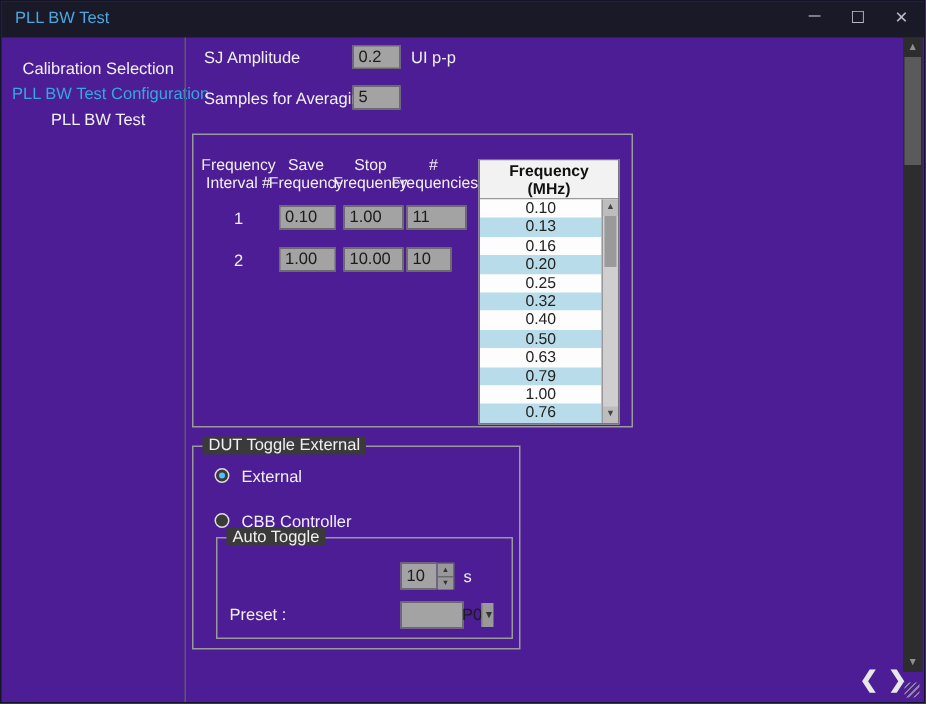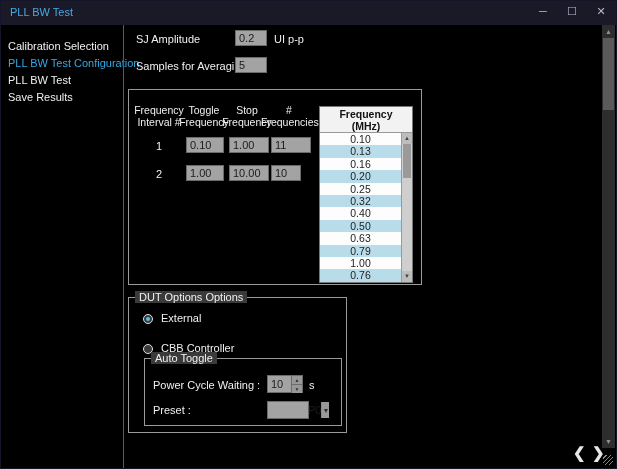--- a/index.html
+++ b/index.html
@@ -1,27 +1,27 @@
 <!DOCTYPE html>
 <html><head>
 <meta charset="utf-8">
 <style>
   * { margin:0; padding:0; box-sizing:border-box; }
   html,body { background:#555; }
-  .app { position:relative; width:617px; height:469px; background:#000000;
+  .app { position:relative; width:617px; height:469px; background:#4c1d95;
          border:1px solid #15152a; font-family:"Liberation Sans",sans-serif; overflow:hidden; }
 
   
   .titlebar { position:absolute; left:0; top:0; right:0; height:24px; background:#191928; }
   .title { position:absolute; left:9px; top:5px; font-size:11px; color:#4aa8e0; }
   .win-controls { position:absolute; right:8px; top:4px; display:flex; gap:15px; }
   .wbtn { color:#b9b9c9; font-size:11px; width:14px; text-align:center; cursor:default; }
 
   
-  .sidebar { position:absolute; left:0; top:24px; bottom:16px; width:122px; padding-top:13px; }
+  .sidebar { position:absolute; left:0; top:24px; bottom:16px; width:122px; padding-top:13px;text-align:center; }
   .side-item { font-size:11px; color:#f0f0f0; padding:2px 0 2px 7px; line-height:13px; cursor:pointer; white-space:nowrap; }
   .side-item.active { color:#36a7e0; }
   .divider { position:absolute; left:122px; top:24px; bottom:0; width:1px; background:#5c5c5c; }
 
   
   .lbl { position:absolute; font-size:11px; color:#f0f0f0; white-space:nowrap; }
   .field { position:absolute; background:#a3a3a3; border:1px solid #6b6b6b; color:#1c1c1c;
            font-size:11px; font-family:inherit; padding:0 3px; }
   .group { position:absolute; border:1px solid #9a9a9a; }
   .group-title { position:absolute; top:-7px; left:6px; background:#3a3a3a; padding:0 4px;
@@ -35,21 +35,21 @@
                text-align:center; line-height:12px; padding-top:1px; border-bottom:1px solid #999; }
   .ft-row { height:12.4px; width:81px; font-size:10.5px; color:#222; text-align:center;
             line-height:12.4px; background:#fdfdfd; }
   .ft-row.alt { background:#b9dcea; }
   .ft-scroll { position:absolute; right:0; top:26px; bottom:0; width:11px; background:#cfcfcf; border-left:1px solid #999; }
   .ft-sbtn { height:11px; font-size:6px; color:#444; text-align:center; line-height:11px; background:#bdbdbd; cursor:pointer; }
   .ft-sbtn.down { position:absolute; bottom:0; left:0; right:0; }
   .ft-thumb { position:absolute; top:11px; left:1px; right:1px; height:34px; background:#9a9a9a; cursor:pointer; }
 
   
-  .radio-row { position:absolute; display:flex; align-items:flex-end; gap:8px; cursor:pointer; }
+  .radio-row { position:absolute; display:flex; align-items:flex-start; gap:8px; cursor:pointer; }
   .radio { width:10px; height:10px; border-radius:50%; border:1px solid #e0e0e0; background:#3a3a3a; position:relative; flex:0 0 auto; }
   .radio.selected::after { content:""; position:absolute; left:2px; top:2px; right:2px; bottom:2px; border-radius:50%; background:#4fc3f7; }
   .radio-lbl { font-size:11px; color:#f0f0f0; white-space:nowrap; }
 
   
   .spinner { position:absolute; display:flex; height:18px; }
   .spin-val { width:24px; height:100%; background:#a3a3a3; border:1px solid #6b6b6b; border-right:none;
               font-size:11px; color:#1c1c1c; font-family:inherit; padding:0 3px; }
   .spin-btns { width:12px; display:flex; flex-direction:column; border:1px solid #6b6b6b; }
   .spin-btn { flex:1; background:#989898; font-size:5px; color:#333; text-align:center; line-height:8px; cursor:pointer; }
@@ -84,39 +84,38 @@
       <span class="wbtn">─</span>
       <span class="wbtn">☐</span>
       <span class="wbtn">✕</span>
     </div>
   </div>
 
   <div class="sidebar">
     <div class="side-item">Calibration Selection</div>
     <div class="side-item active">PLL BW Test Configuration</div>
     <div class="side-item">PLL BW Test</div>
-    <div class="side-item">Save Results</div>
   </div>
   <div class="divider"></div>
 
   <span class="lbl" style="left:135px; top:32px;">SJ Amplitude</span>
   <input class="field" style="left: 234px; top: 29px; width: 32px; height: 16px;" value="0.2">
   <span class="lbl" style="left:273px; top:32px;">UI p-p</span>
 
   <span class="lbl" style="left:135px; top:59px;">Samples for Averaging</span>
   <input class="field" style="left: 234px; top: 56px; width: 32px; height: 16px;" value="5">
 
   <div class="group" style="left:127px; top:88px; width:294px; height:196px;">
 
     <div class="col-h" style="left:2px;">
       <span>Frequency</span><br>
       <span>Interval #</span>
     </div>
     <div class="col-h" style="left:47px;">
-      <span>Toggle</span><br>
+      <span>Save</span><br>
       <span>Frequency</span>
     </div>
     <div class="col-h" style="left:90px;">
       <span>Stop</span><br>
       <span>Frequency</span>
     </div>
     <div class="col-h" style="left:132px;">
       <span>#</span><br>
       <span>Frequencies</span>
     </div>
@@ -150,35 +149,34 @@
       <div class="ft-row alt">0.76</div>
       <div class="ft-scroll">
         <div class="ft-sbtn">▲</div>
         <div class="ft-thumb"></div>
         <div class="ft-sbtn down">▼</div>
       </div>
     </div>
   </div>
 
   <div class="group" style="left:127px; top:296px; width:219px; height:136px;">
-    <span class="group-title">DUT Options Options</span>
+    <span class="group-title">DUT Toggle External</span>
 
     <div class="radio-row" style="left:14px; top:14px;">
       <span class="radio selected"></span>
       <span class="radio-lbl">External</span>
     </div>
     <div class="radio-row" style="left:14px; top:44px;">
       <span class="radio"></span>
       <span class="radio-lbl">CBB Controller</span>
     </div>
 
     <div class="group" style="left:15px; top:60px; width:198px; height:68px;">
       <span class="group-title">Auto Toggle</span>
 
-      <span class="lbl" style="left:8px; top:20px;">Power Cycle Waiting :</span>
       <div class="spinner" style="left:122px; top:16px;">
         <input class="spin-val" value="10" style="">
         <div class="spin-btns">
           <div class="spin-btn">▲</div>
           <div class="spin-btn">▼</div>
         </div>
       </div>
       <span class="lbl" style="left:164px; top:20px;">s</span>
 
       <span class="lbl" style="left:8px; top:45px;">Preset :</span>

